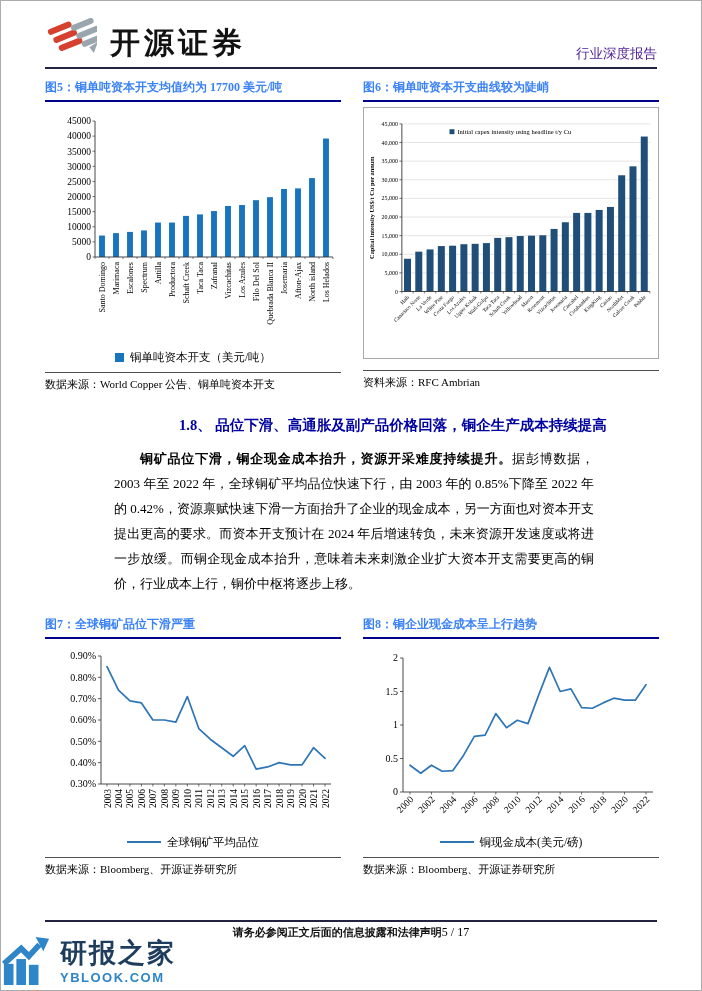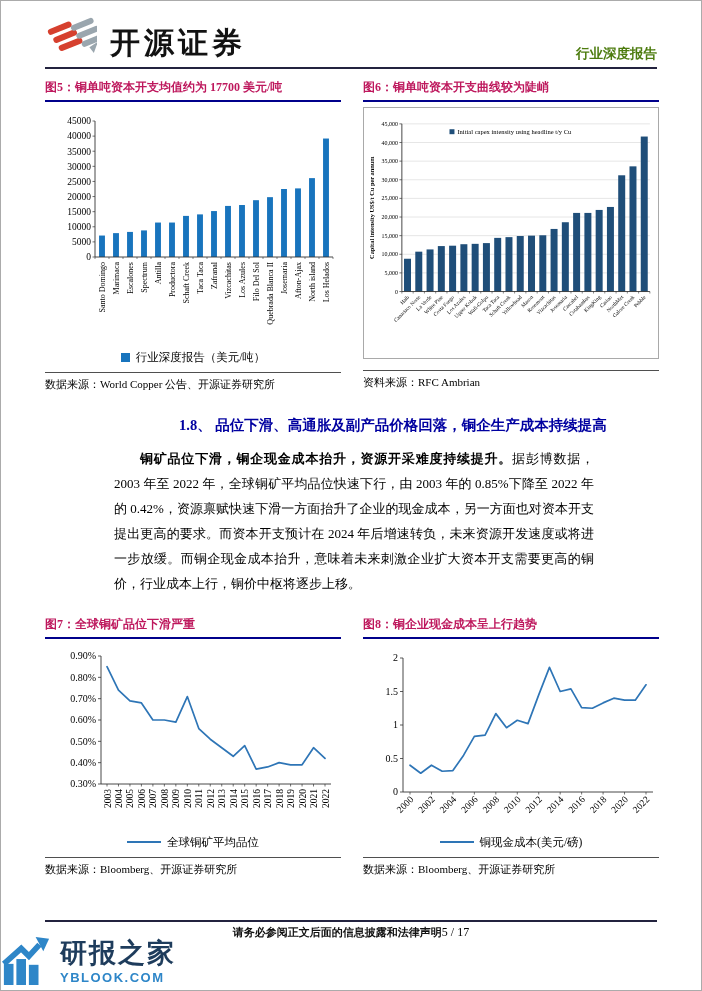--- a/index.html
+++ b/index.html
@@ -6,27 +6,27 @@
   html,body{background:#9a9a9a}
   .page{width:702px;height:991px;margin:0 auto;background:#fff;border:1px solid #ababab;
         position:relative;overflow:hidden;font-family:"Liberation Serif","DejaVu Serif",serif;color:#000}
   .inner{padding:0 44px}
 
   
   .hdr{display:flex;justify-content:space-between;align-items:flex-end;padding:13px 0 0}
   .brand{display:flex;align-items:flex-end;gap:13px}
   .brand-name{font-family:"Liberation Sans","DejaVu Sans",sans-serif;font-weight:800;
               font-size:30px;letter-spacing:4px;color:#121212}
-  .report-type{font-size:13.5px;color:#4d7c0f;font-weight:700;padding-bottom:1px}
+  .report-type{font-size:13.5px;color:#4c1d95;font-weight:400;padding-bottom:1px}
   .hdr-rule{border-bottom:2px solid #23233f;margin-top:3px}
 
   
   .fig-row{display:flex;gap:22px;margin-top:9px}
   .fig{width:296px}
-  .fig-cap{color:#be185d;font-weight:700;font-size:12px;line-height:15px;
+  .fig-cap{color:#3b82f6;font-weight:700;font-size:12px;line-height:15px;
            padding:2px 0 5px;border-bottom:2px solid #00008b;white-space:nowrap}
   .fig-body{margin-top:5px}
   svg text{font-family:"Liberation Serif","DejaVu Serif",serif;fill:#000}
   .chart6-box{border:1px solid #a9a9a9}
   .legend{display:flex;align-items:center;justify-content:center;gap:6px;
           font-size:11.5px;margin-top:1px}
   .sq{width:9px;height:9px;display:inline-block}
   .legline{width:34px;height:2px;display:inline-block}
   .fig-src{border-top:1px solid #4f4f4f;margin-top:7px;padding-top:4px;font-size:11px;
            white-space:nowrap}
@@ -157,25 +157,25 @@
               <text transform="translate(200,155) rotate(-90)" text-anchor="end" font-size="8">Los Azules</text>
               <text transform="translate(214,155) rotate(-90)" text-anchor="end" font-size="8">Filo Del Sol</text>
               <text transform="translate(228,155) rotate(-90)" text-anchor="end" font-size="8">Quebrada Blanca II</text>
               <text transform="translate(242,155) rotate(-90)" text-anchor="end" font-size="8">Josemaria</text>
               <text transform="translate(256,155) rotate(-90)" text-anchor="end" font-size="8">Afton-Ajax</text>
               <text transform="translate(270,155) rotate(-90)" text-anchor="end" font-size="8">North island</text>
               <text transform="translate(284,155) rotate(-90)" text-anchor="end" font-size="8">Los Helados</text>
             </svg>
           <div class="legend">
             <span class="sq" style="background-color: rgb(24, 116, 189);"></span>
-            <span>行业深度报告（美元/吨）</span>
+            <span>铜单吨资本开支（美元/吨）</span>
           </div>
         </div>
         <div class="fig-src">
-          <span>数据来源：</span><span>World Copper 公告、开源证券研究所</span>
+          <span>数据来源：</span><span>World Copper 公告、铜单吨资本开支</span>
         </div>
       </figure>
 
       <figure class="fig">
         <figcaption class="fig-cap">图6：铜单吨资本开支曲线较为陡峭</figcaption>
         <div class="fig-body">
           <svg class="chart6-box" width="296" height="252" viewBox="0 0 296 252">
               <line x1="35.5" y1="185" x2="38" y2="185" stroke="#333" stroke-width="0.7"></line>
               <text x="34" y="187.1" text-anchor="end" font-size="6" font-family="&quot;Liberation Sans&quot;,&quot;DejaVu Sans&quot;,sans-serif">0</text>
               <line x1="38" y1="166.22222222222223" x2="288" y2="166.22222222222223" stroke="#cccccc" stroke-width="0.5"></line>

